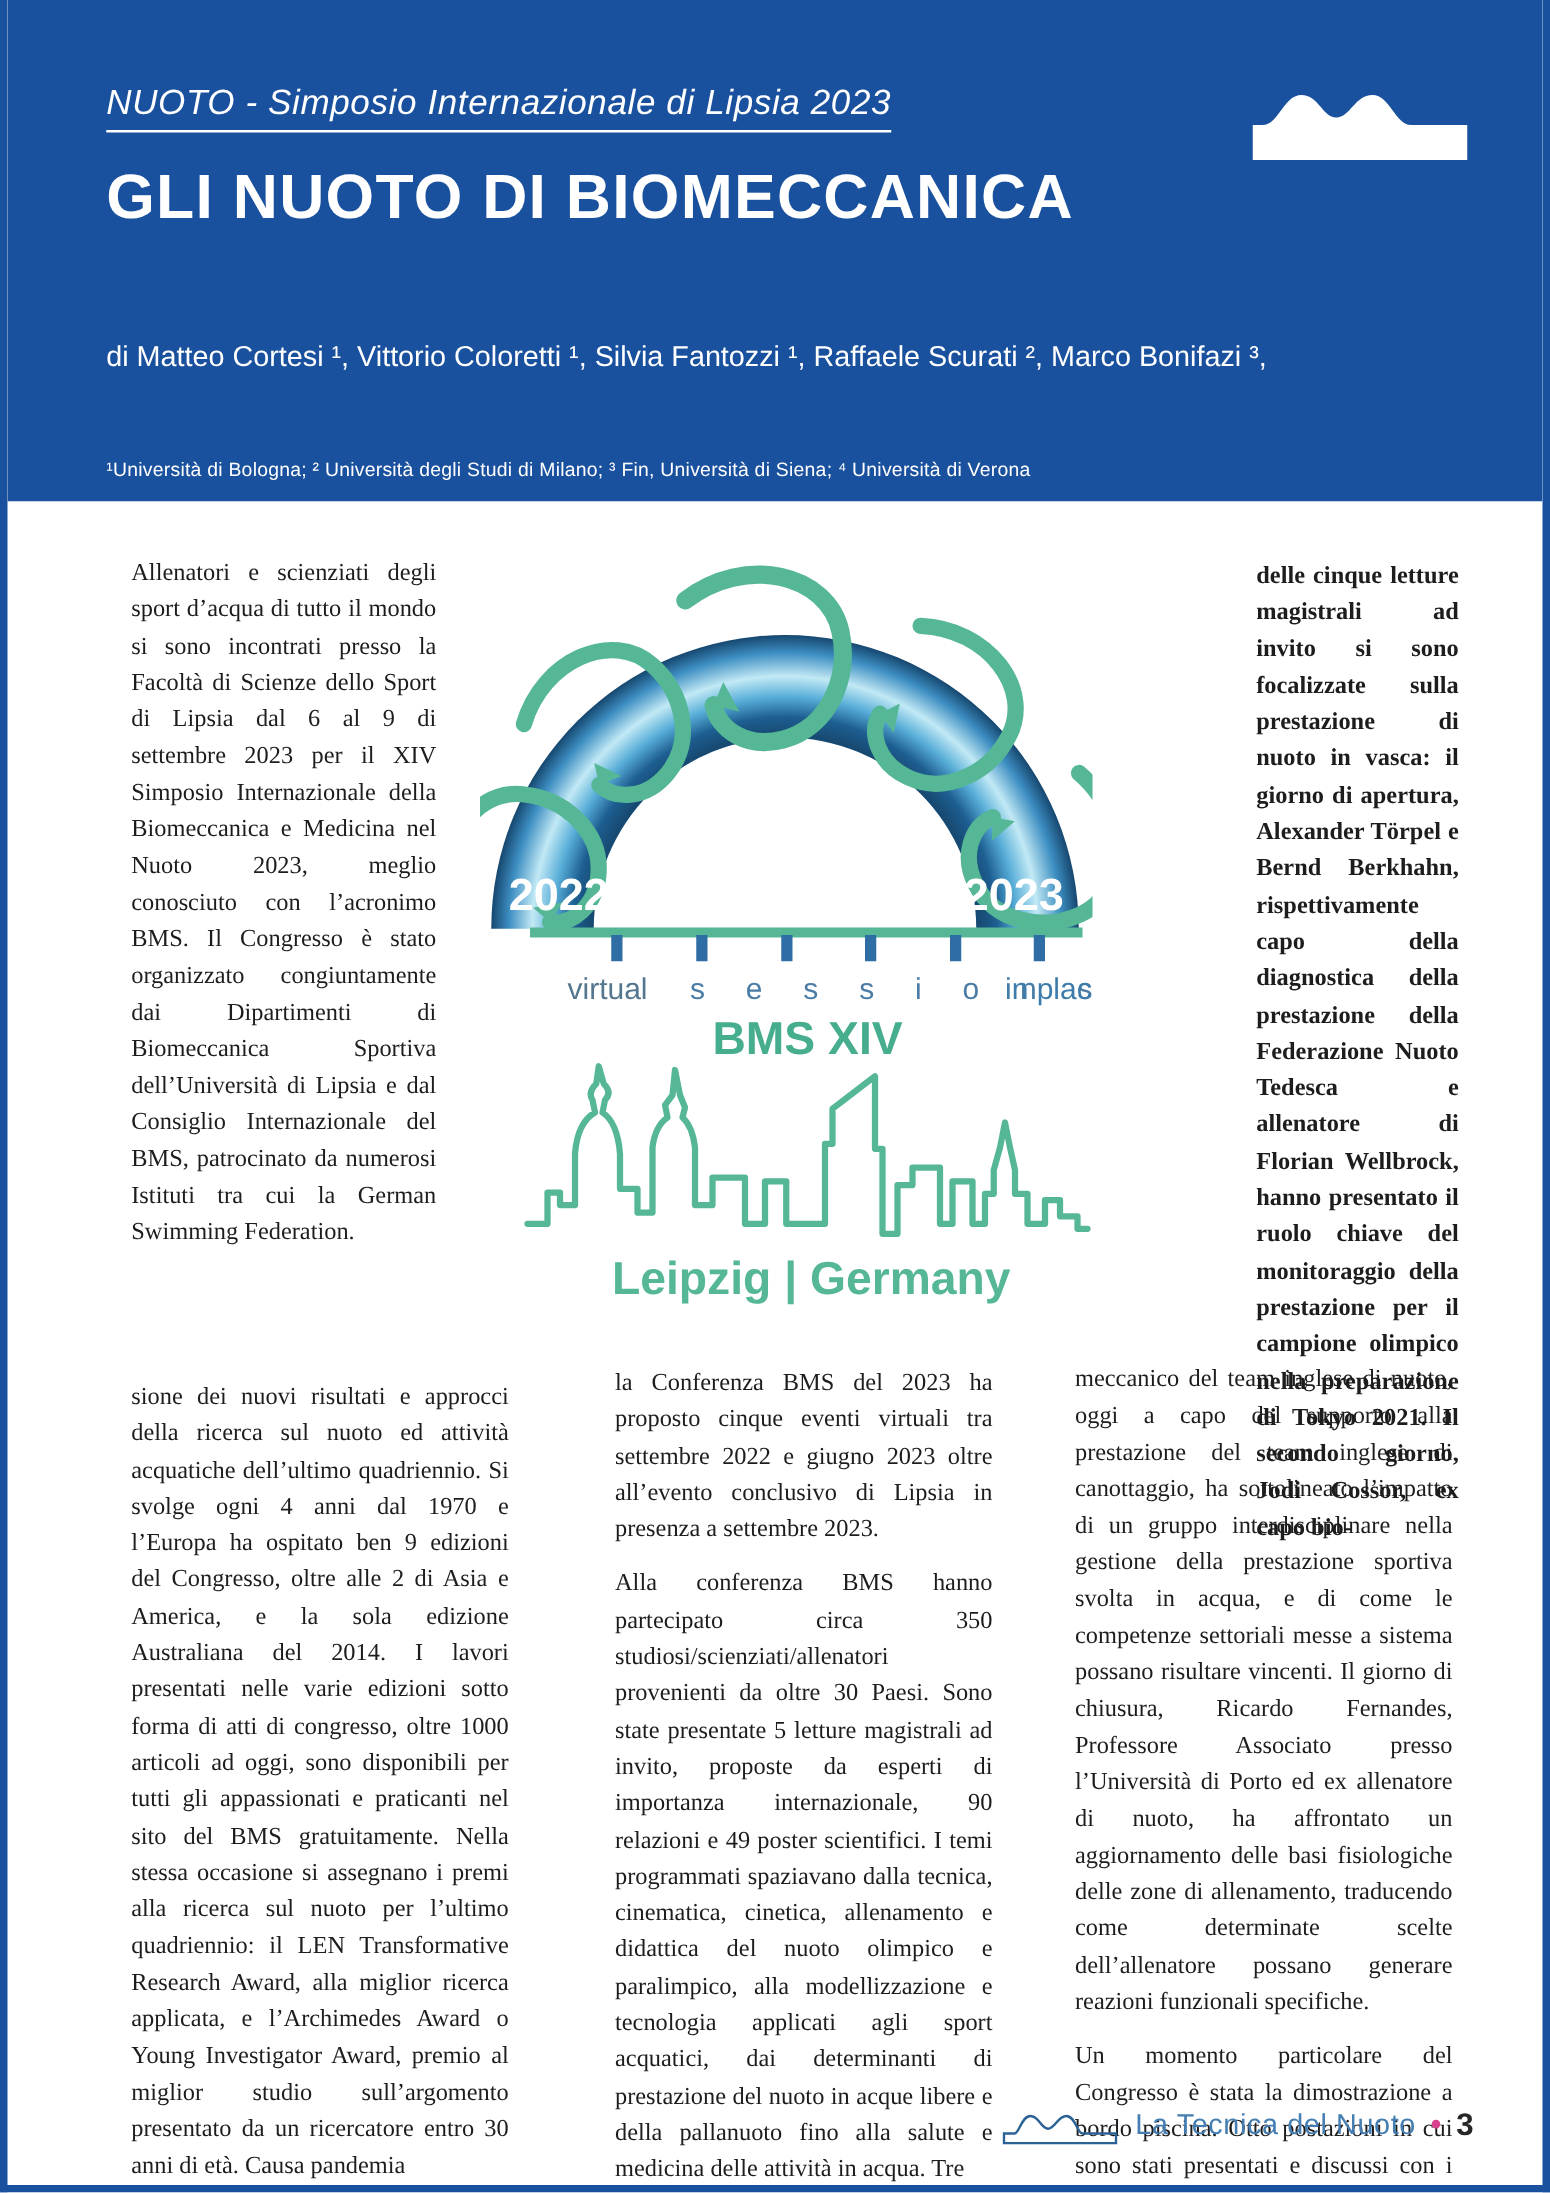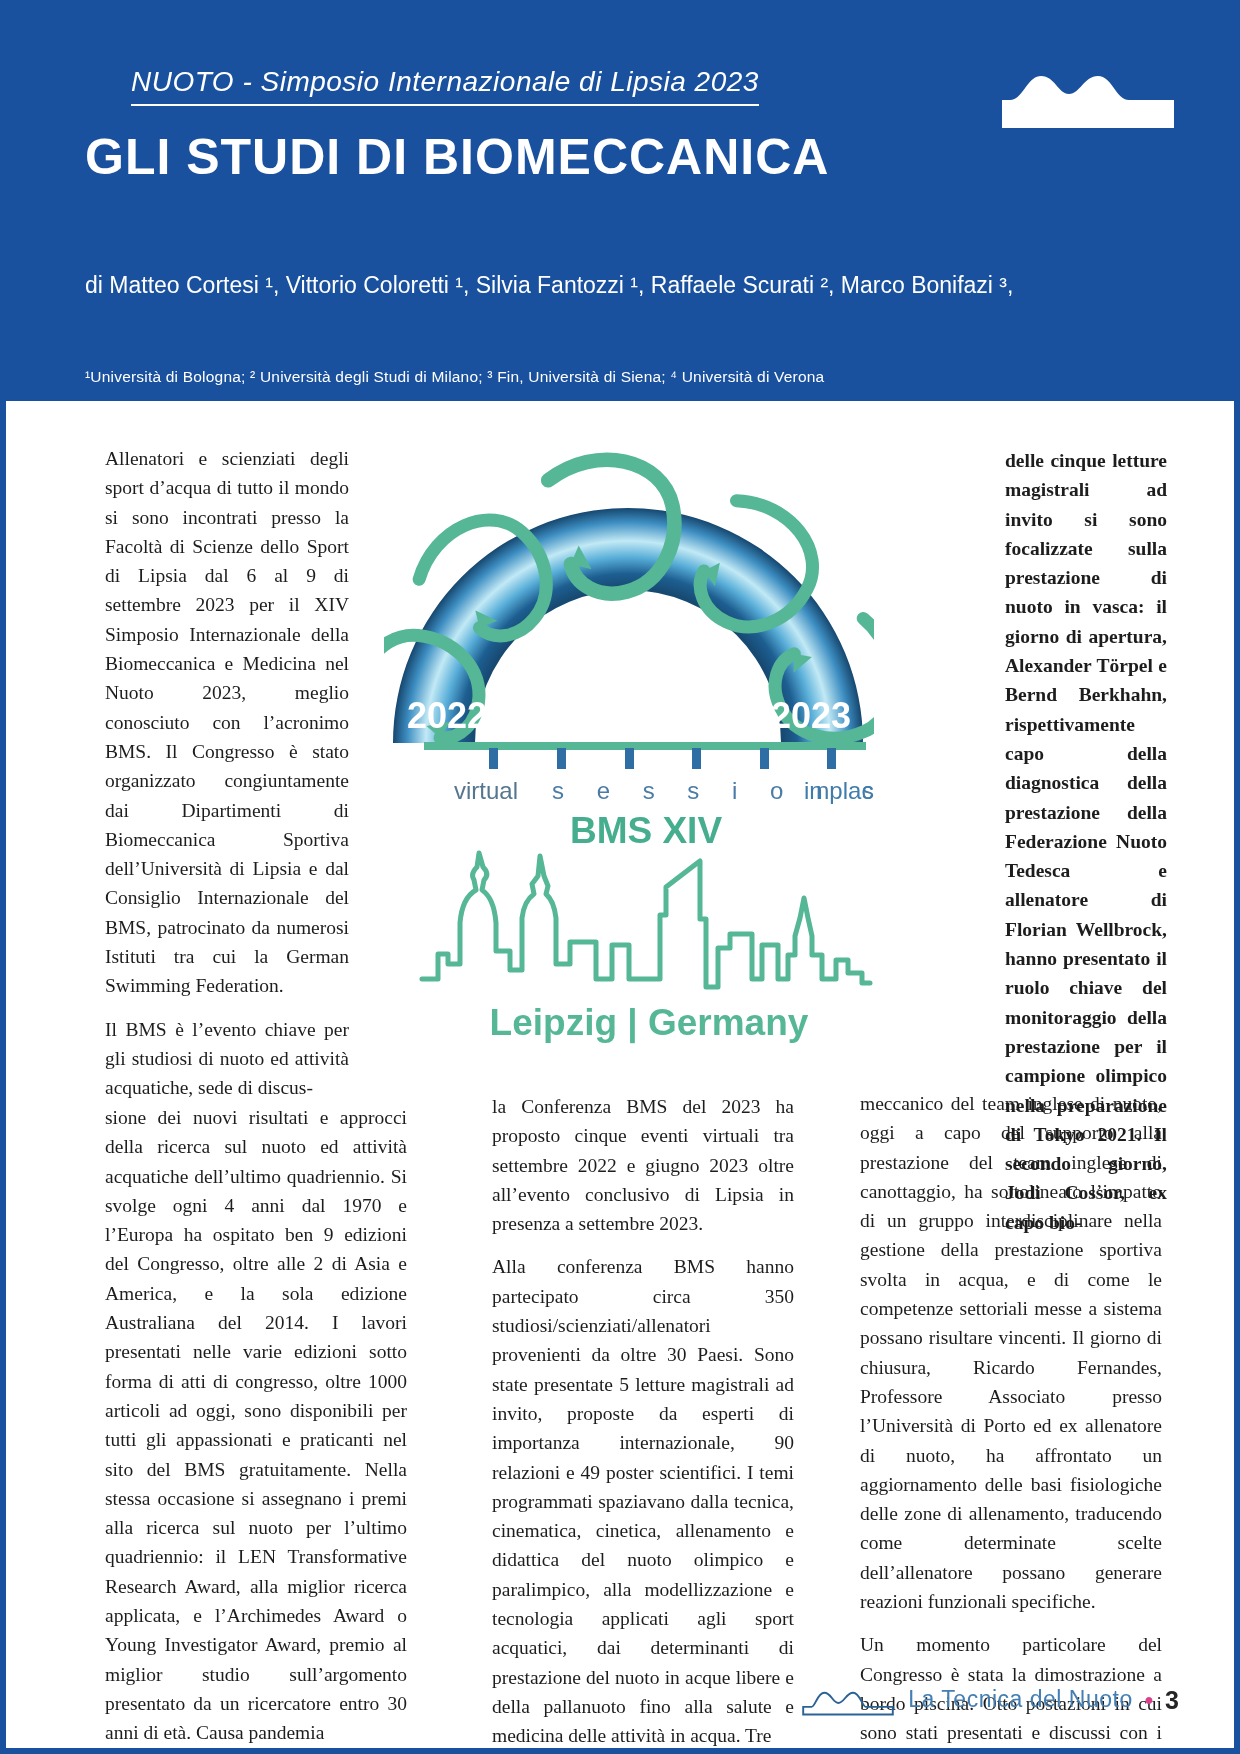--- a/index.html
+++ b/index.html
@@ -9,21 +9,21 @@
     box-sizing:border-box;
     font-family:"Liberation Serif","DejaVu Serif",serif;
   }
   
   .header{
     position:absolute;left:0;top:0;width:100%;height:401px;background:#1a519e;color:#ffffff;
     font-family:"Liberation Sans","DejaVu Sans",sans-serif;
   }
   .kicker{
     position:absolute;left:79px;top:66px;font-size:28px;font-style:italic;font-weight:400;
-    letter-spacing:.5px;border-bottom:2px solid #ffffff;padding-bottom:6px;margin-left:46px;
+    letter-spacing:.5px;border-bottom:2px solid #ffffff;padding-bottom:6px;
   }
   .wave-badge{position:absolute;right:60px;top:70px;width:172px;height:58px;}
   .headline{
     position:absolute;left:79px;top:128px;font-size:50px;line-height:58px;font-weight:700;
     letter-spacing:1px;
   }
   .byline{
     position:absolute;left:79px;top:268px;font-size:23px;line-height:35px;font-weight:400;
   }
   .affiliations{position:absolute;left:79px;top:368px;font-size:15.5px;font-weight:400;letter-spacing:.2px;}
@@ -54,33 +54,32 @@
 <div class="page">
 
   <div class="header">
     <div class="kicker">NUOTO - Simposio Internazionale di Lipsia 2023</div>
 
     <svg class="wave-badge" viewBox="0 0 172 58" aria-hidden="true">
       <path d="M0,58 L0,30 L8,30 C21,30 25,6 39,6 C53,6 56,24 67,24 C78,24 82,6 96,6 C110,6 114,30 127,30 L172,30 L172,58 Z" fill="#ffffff"></path>
     </svg>
 
     <div class="headline">
-      <div>GLI STUDI DI BIOMECCANICA</div>
+      <div>GLI NUOTO DI BIOMECCANICA</div>
     </div>
 
     <div class="byline">
       <div>di Matteo Cortesi ¹, Vittorio Coloretti ¹, Silvia Fantozzi ¹, Raffaele Scurati ², Marco Bonifazi ³,</div>
     </div>
 
     <div class="affiliations">¹Università di Bologna; ² Università degli Studi di Milano; ³ Fin, Università di Siena; ⁴ Università di Verona</div>
   </div>
 
   <div class="col c1-top">
     <p>Allenatori e scienziati degli sport d’acqua di tutto il mondo si sono incontrati presso la Facoltà di Scienze dello Sport di Lipsia dal 6 al 9 di settembre 2023 per il XIV Simposio Internazionale della Biomeccanica e Medicina nel Nuoto 2023, meglio conosciuto con l’acronimo BMS. Il Congresso è stato organizzato congiuntamente dai Dipartimenti di Biomeccanica Sportiva dell’Università di Lipsia e dal Consiglio Internazionale del BMS, patrocinato da numerosi Istituti tra cui la German Swimming Federation.</p>
-    <p>Il BMS è l’evento chiave per gli studiosi di nuoto ed attività acquatiche, sede di discus-</p>
   </div>
   <div class="col c1-bottom">
     <p>sione dei nuovi risultati e approcci della ricerca sul nuoto ed attività acquatiche dell’ultimo quadriennio. Si svolge ogni 4 anni dal 1970 e l’Europa ha ospitato ben 9 edizioni del Congresso, oltre alle 2 di Asia e America, e la sola edizione Australiana del 2014. I lavori presentati nelle varie edizioni sotto forma di atti di congresso, oltre 1000 articoli ad oggi, sono disponibili per tutti gli appassionati e praticanti nel sito del BMS gratuitamente. Nella stessa occasione si assegnano i premi alla ricerca sul nuoto per l’ultimo quadriennio: il LEN Transformative Research Award, alla miglior ricerca applicata, e l’Archimedes Award o Young Investigator Award, premio al miglior studio sull’argomento presentato da un ricercatore entro 30 anni di età. Causa pandemia</p>
   </div>
 
   <div class="col c2">
     <p>la Conferenza BMS del 2023 ha proposto cinque eventi virtuali tra settembre 2022 e giugno 2023 oltre all’evento conclusivo di Lipsia in presenza a settembre 2023.</p>
     <p>Alla conferenza BMS hanno partecipato circa 350 studiosi/scienziati/allenatori provenienti da oltre 30 Paesi. Sono state presentate 5 letture magistrali ad invito, proposte da esperti di importanza internazionale, 90 relazioni e 49 poster scientifici. I temi programmati spaziavano dalla tecnica, cinematica, cinetica, allenamento e didattica del nuoto olimpico e paralimpico, alla modellizzazione e tecnologia applicati agli sport acquatici, dai determinanti di prestazione del nuoto in acque libere e della pallanuoto fino alla salute e medicina delle attività in acqua. Tre</p>
   </div>
 

